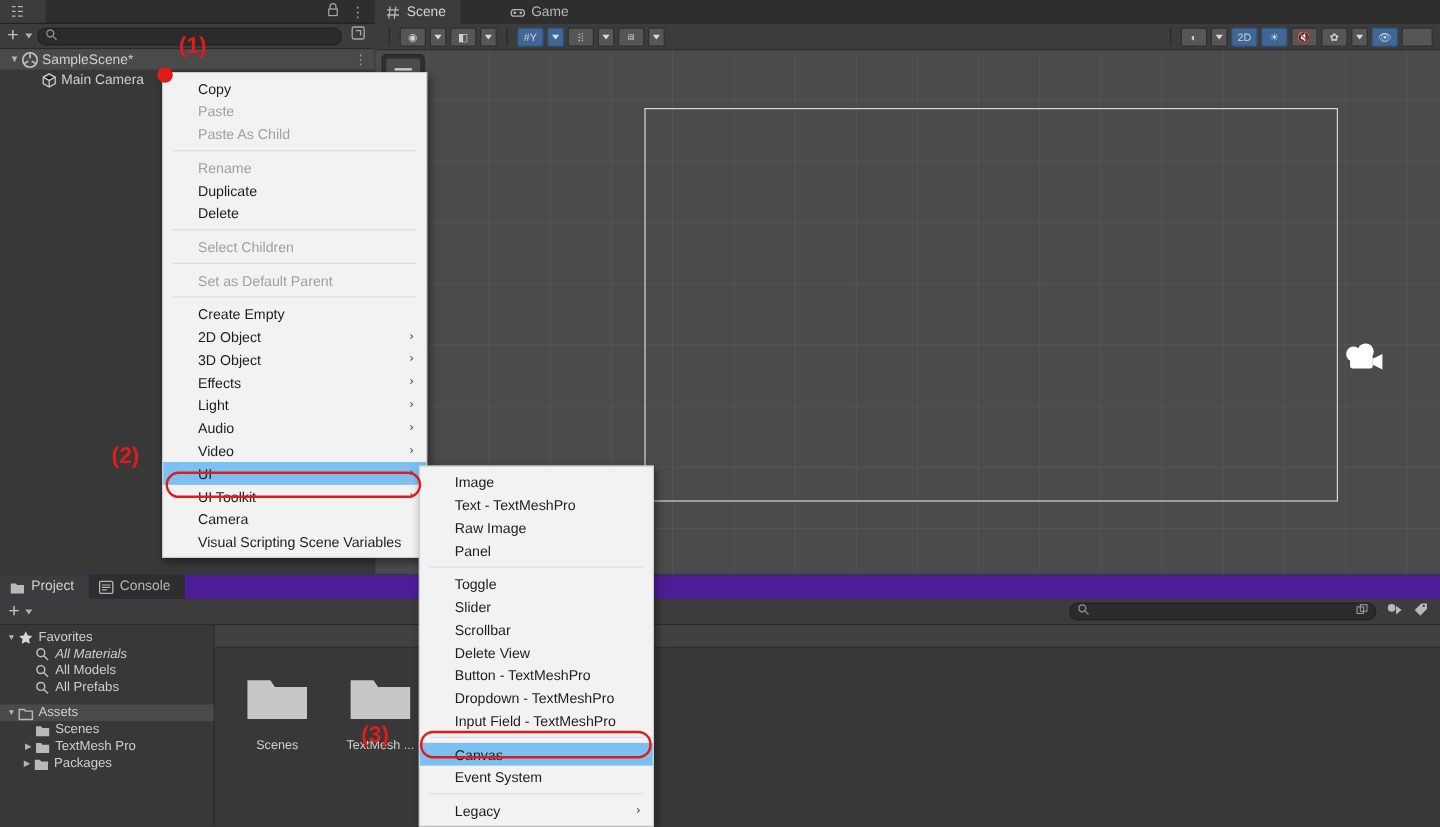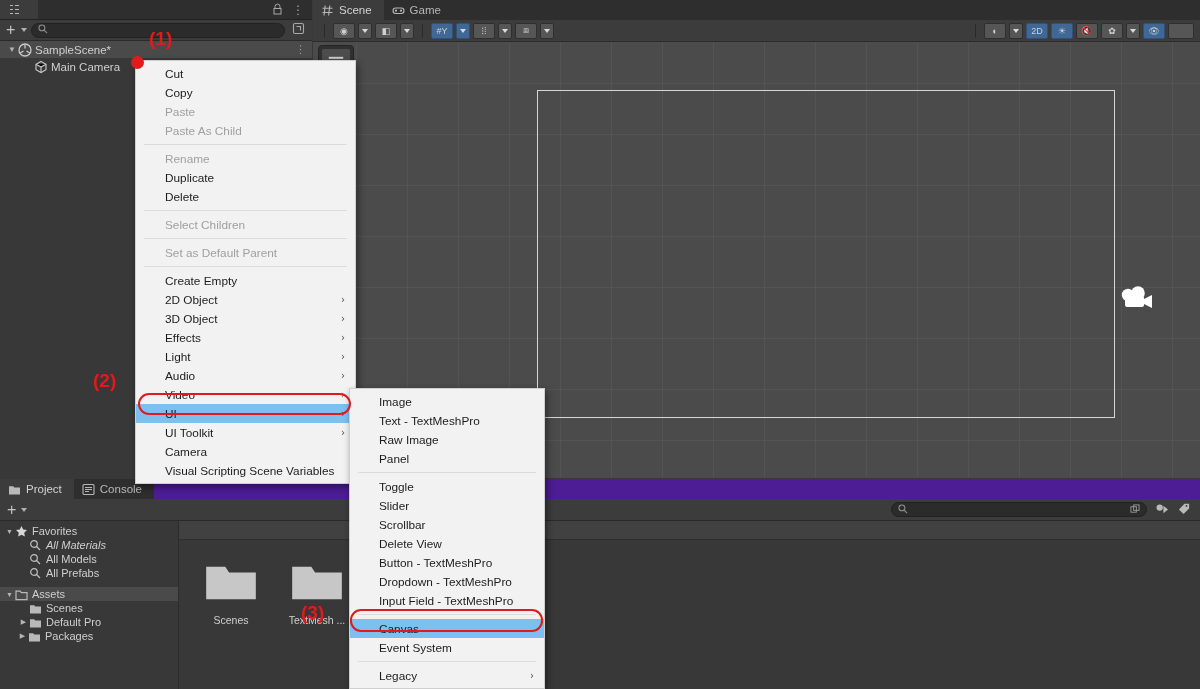--- a/index.html
+++ b/index.html
@@ -56,21 +56,21 @@
   .h-row.selected { background: #4a4a4a; }
   .twisty {
     width: 12px; text-align: center; font-size: 8px; color: #b0b0b0;
     flex: 0 0 12px;
   }
   .h-ico { width: 14px; height: 14px; margin-right: 3px; flex: 0 0 14px; }
   .h-dots { margin-left: auto; margin-right: 6px; color: #9a9a9a; font-size: 11px; letter-spacing: 0; }
 
   
   #sceneview { left: 313px; top: 0; width: 887px; height: 478px; background: #4a4a4a; }
-  #scene-tabbar { display: flex; height: 20px; background: #2e2e2e; }
+  #scene-tabbar { display: flex; height: 20px; background: #2e2e2e; gap: 33px; }
   #scene-toolbar {
     height: 22px; background: #3c3c3c; display: flex; align-items: center;
     padding: 0 6px; gap: 3px; border-bottom: 1px solid #2c2c2c;
     position: relative;
   }
   .tb-sep { width: 1px; height: 14px; background: #2a2a2a; margin: 0 5px; }
   .tb-btn {
     height: 16px; min-width: 22px; background: #565656; border: 1px solid #2f2f2f;
     border-radius: 2px; display: flex; align-items: center; justify-content: center;
     color: #d0d0d0; font-size: 9px; padding: 0 3px;
@@ -425,21 +425,21 @@
             <span class="p-ico"><svg viewBox="0 0 13 13" width="13" height="13">
                 <path d="M1 3.2h4.2l1.1 1.4H12v7H1z" fill="#b9b9b9"></path>
               </svg></span>
             <span>Scenes</span>
           </div>
           <div class="p-row" style="padding-left: 18px;">
             <span class="p-tw">▶</span>
             <span class="p-ico"><svg viewBox="0 0 13 13" width="13" height="13">
                 <path d="M1 3.2h4.2l1.1 1.4H12v7H1z" fill="#b9b9b9"></path>
               </svg></span>
-            <span>Default Pro</span>
+            <span>TextMesh Pro</span>
           </div>
           <div class="p-row" style="padding-left: 17px;">
             <span class="p-tw">▶</span>
             <span class="p-ico"><svg viewBox="0 0 13 13" width="13" height="13">
                 <path d="M1 3.2h4.2l1.1 1.4H12v7H1z" fill="#b9b9b9"></path>
               </svg></span>
             <span>Packages</span>
           </div>
         </div>
       <div id="proj-content">
@@ -459,23 +459,20 @@
                 </svg></span>
               <span class="asset-label">TextMesh ...</span>
             </div>
           </div>
       </div>
     </div>
   </div>
 
   <div class="ctx" id="menu-main">
       <div class="ctx-item">
-        <span>Cut</span>
-      </div>
-      <div class="ctx-item">
         <span>Copy</span>
       </div>
       <div class="ctx-item disabled">
         <span>Paste</span>
       </div>
       <div class="ctx-item disabled">
         <span>Paste As Child</span>
       </div>
       <div class="ctx-sep"></div>
       <div class="ctx-item disabled">

